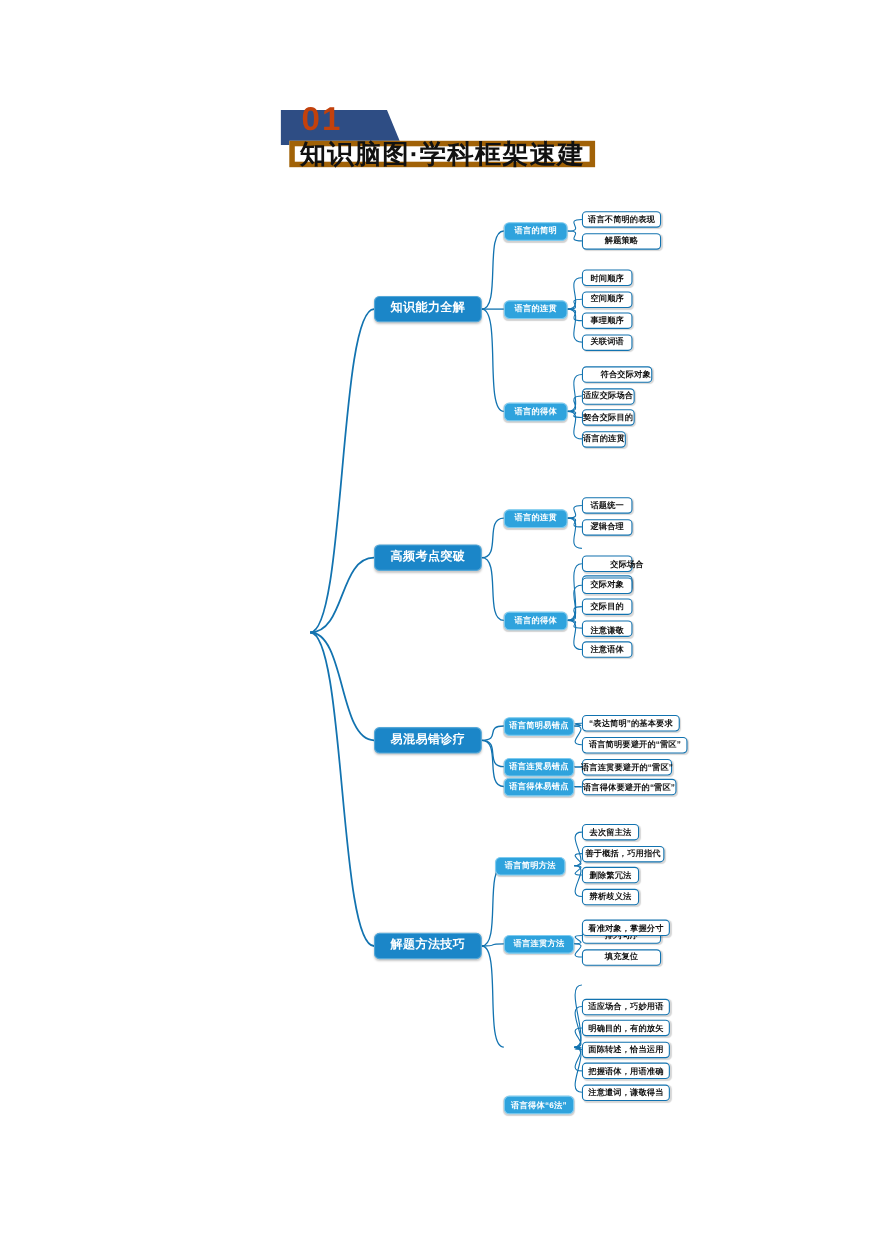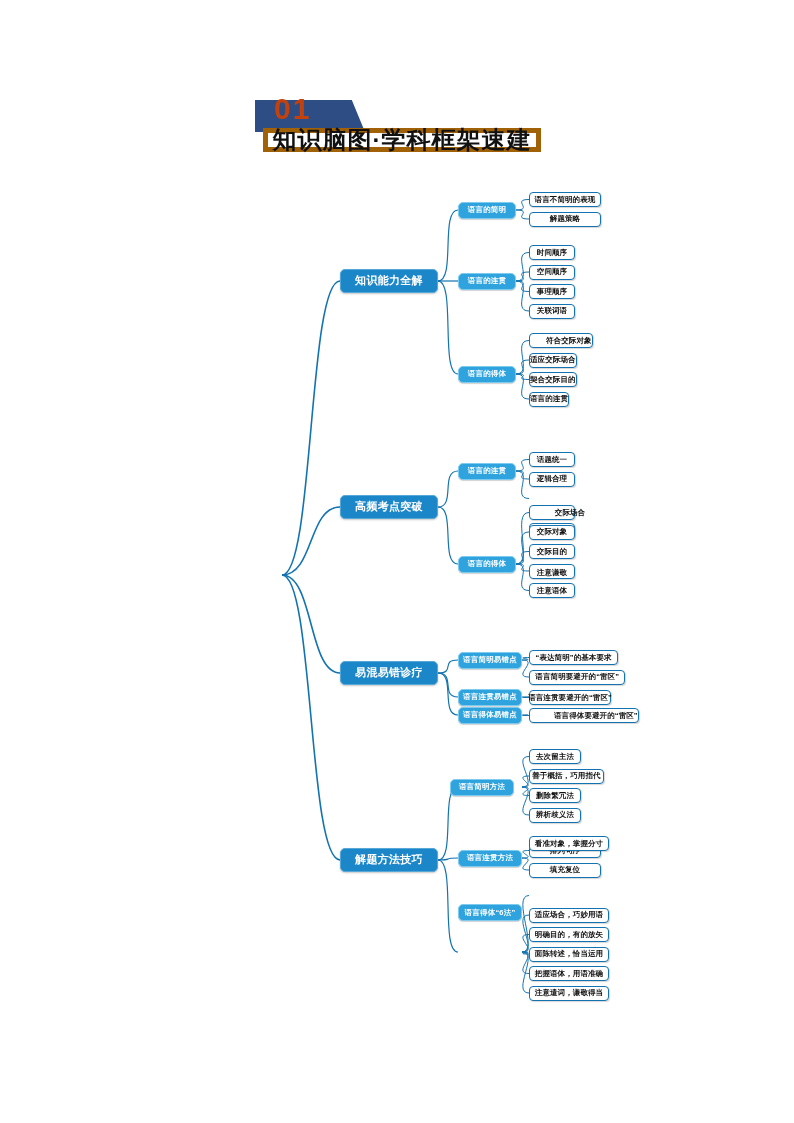--- a/index.html
+++ b/index.html
@@ -253,21 +253,21 @@
       </div>
       <div class="node n-l2" style="left: 458px; top: 688.5px; width: 64px; height: 17px; align-items: center;">
         <span>语言连贯易错点</span>
       </div>
       <div class="node n-leaf" style="left: 529px; top: 690px; width: 82px; height: 15px;">
         <span>语言连贯要避开的“雷区”</span>
       </div>
       <div class="node n-l2" style="left: 458px; top: 706.5px; width: 64px; height: 17px;">
         <span>语言得体易错点</span>
       </div>
-      <div class="node n-leaf" style="left: 529px; top: 708px; height: 15px; padding-left: 24px;">
+      <div class="node n-leaf" style="left: 529px; top: 708px; height: 15px;">
         <span>语言得体要避开的“雷区”</span>
       </div>
       <div class="node n-l1" style="left: 340px; top: 848px; width: 98px; height: 24px;">
         <span>解题方法技巧</span>
       </div>
       <div class="node n-l2" style="left: 450px; top: 778.5px; width: 64px; height: 17px;">
         <span>语言简明方法</span>
       </div>
       <div class="node n-leaf" style="left: 529px; top: 749px; width: 52px; height: 15px;">
         <span>去次留主法</span>
@@ -283,21 +283,21 @@
       </div>
       <div class="node n-l2" style="left: 458px; top: 849.5px; width: 64px; height: 17px;">
         <span>语言连贯方法</span>
       </div>
       <div class="node n-leaf" style="left: 529px; top: 843px; width: 72px; height: 15px;">
         <span>排列句序</span>
       </div>
       <div class="node n-leaf" style="left: 529px; top: 862.5px; width: 72px; height: 15px;">
         <span>填充复位</span>
       </div>
-      <div class="node n-l2" style="left: 458px; top: 904px; width: 64px; height: 17px;">
+      <div class="node n-l2" style="left: 458px; top: 996px; width: 64px; height: 17px;">
         <span>语言得体“6法”</span>
       </div>
       <div class="node n-leaf" style="left: 529px; top: 836px; width: 80px; height: 15px;">
         <span>看准对象，掌握分寸</span>
       </div>
       <div class="node n-leaf" style="left: 529px; top: 907.5px; width: 80px; height: 15px; text-align: right;">
         <span>适应场合，巧妙用语</span>
       </div>
       <div class="node n-leaf" style="left: 529px; top: 927px; width: 80px; height: 15px;">
         <span>明确目的，有的放矢</span>

